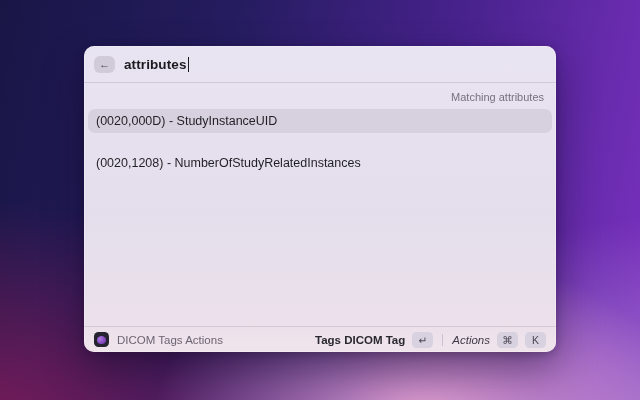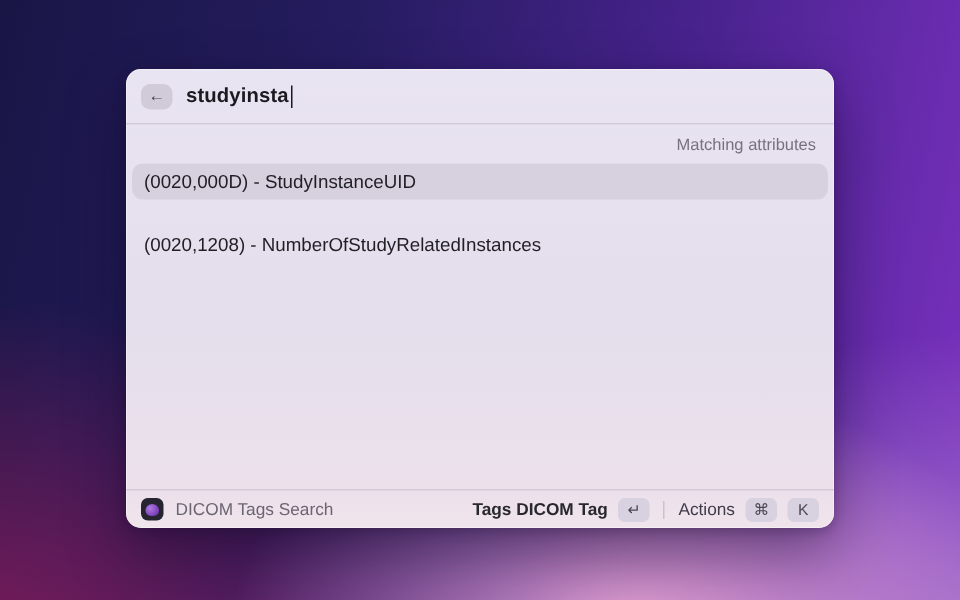--- a/index.html
+++ b/index.html
@@ -138,52 +138,53 @@
   .divider-v {
     width: 1px; height: 12px;
     background: #c9c2d2;
     margin: 0 9px;
   }
   .actions-label {
     font-size: 11.5px;
     font-weight: 500;
     color: #3f3b48;
     cursor: pointer;
+    font-style: italic;
   }
   .keys-group { display: flex; align-items: center; }
 </style>
 </head>
 <body>
 
 <div class="launcher-window">
 
   <div class="search-bar">
     <div class="back-button">
       <span>←</span>
     </div>
     <div>
-      <span class="search-value">studyinsta</span><span class="text-cursor"></span>
+      <span class="search-value">attributes</span><span class="text-cursor"></span>
     </div>
   </div>
 
   <div class="divider-h"></div>
 
   <div class="results-area">
     <div class="section-header">Matching attributes</div>
     <div class="result-row selected">
       <span>(0020,000D) - StudyInstanceUID</span>
     </div>
     <div class="result-row">
       <span>(0020,1208) - NumberOfStudyRelatedInstances</span>
     </div>
   </div>
 
   <div class="footer-bar">
     <div class="app-icon"></div>
-    <span class="app-name">DICOM Tags Search</span>
+    <span class="app-name">DICOM Tags Actions</span>
     <div class="footer-spacer"></div>
     <span class="primary-action-label">Tags DICOM Tag</span>
     <span class="key-badge">↵</span>
     <div class="divider-v"></div>
     <span class="actions-label">Actions</span>
     <div class="keys-group">
       <span class="key-badge">⌘</span>
       <span class="key-badge">K</span>
     </div>
   </div>

